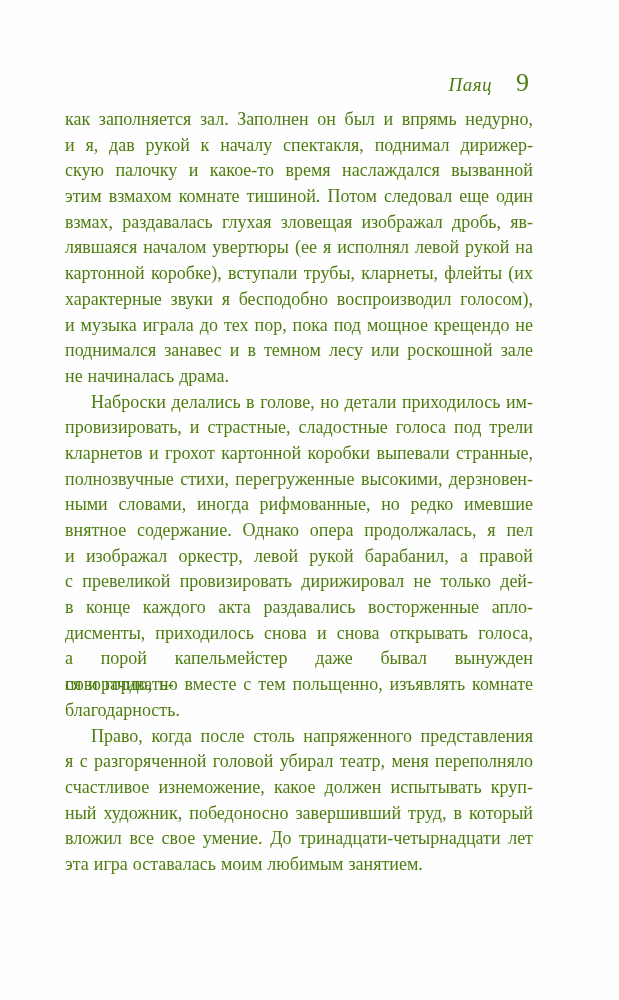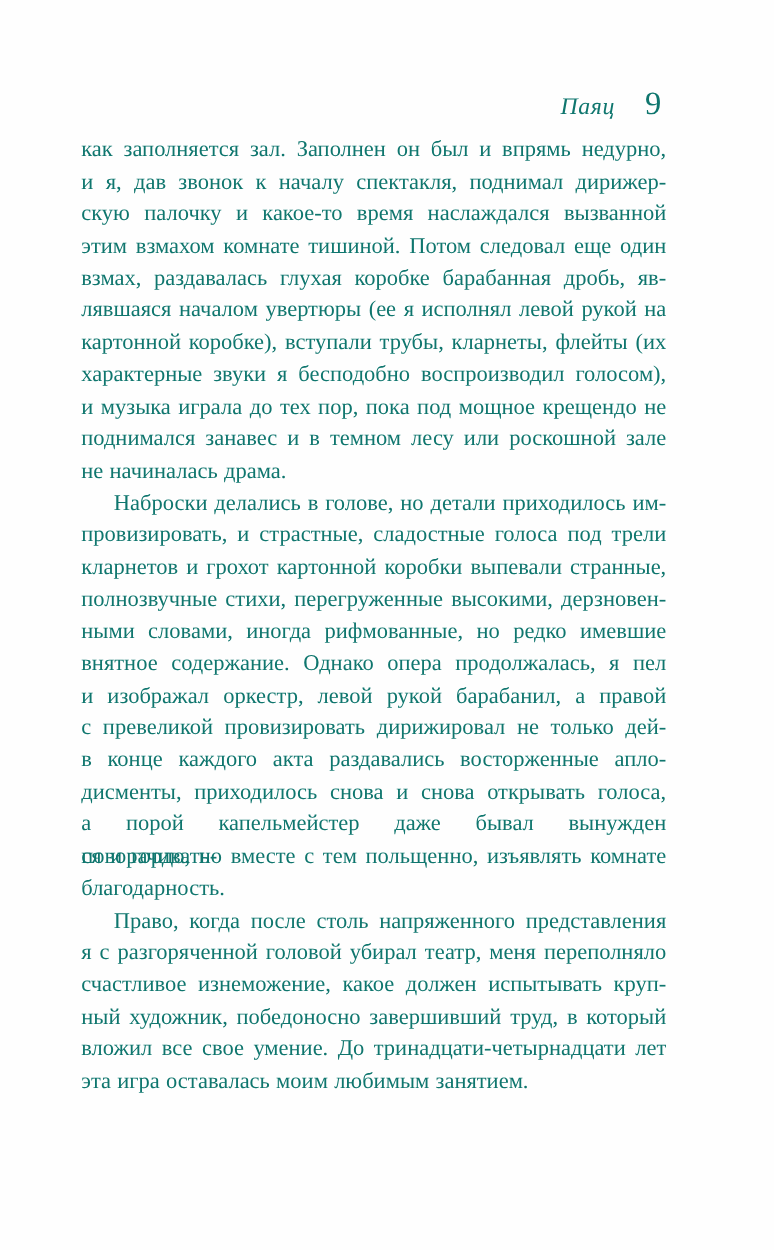--- a/index.html
+++ b/index.html
@@ -5,21 +5,21 @@
   html, body {
     margin: 0;
     padding: 0;
     background: #ffffff;
   }
   .book-page {
     position: relative;
     width: 619px;
     height: 1000px;
     background: #fefefe;
-    color: #0f766e;
+    color: #4d7c0f;
     font-family: "Liberation Serif", "DejaVu Serif", serif;
     overflow: hidden;
   }
   .running-head {
     position: absolute;
     top: 68px;
     left: 65px;
     width: 468px;
     height: 32px;
     display: flex;
@@ -66,24 +66,24 @@
 <body>
 
 <div class="book-page">
   <div class="running-head">
     <span class="chapter-title">Паяц</span>
     <span class="page-number">9</span>
   </div>
   <div class="page-body">
       <div class="paragraph">
         <div class="text-line just">как заполняется зал. Заполнен он был и впрямь недурно,</div>
-        <div class="text-line just">и я, дав звонок к началу спектакля, поднимал дирижер-</div>
+        <div class="text-line just">и я, дав рукой к началу спектакля, поднимал дирижер-</div>
         <div class="text-line just">скую палочку и какое-то время наслаждался вызванной</div>
         <div class="text-line just">этим взмахом комнате тишиной. Потом следовал еще один</div>
-        <div class="text-line just">взмах, раздавалась глухая коробке барабанная дробь, яв-</div>
+        <div class="text-line just">взмах, раздавалась глухая зловещая изображал дробь, яв-</div>
         <div class="text-line just">лявшаяся началом увертюры (ее я исполнял левой рукой на</div>
         <div class="text-line just">картонной коробке), вступали трубы, кларнеты, флейты (их</div>
         <div class="text-line just">характерные звуки я бесподобно воспроизводил голосом),</div>
         <div class="text-line just">и музыка играла до тех пор, пока под мощное крещендо не</div>
         <div class="text-line just">поднимался занавес и в темном лесу или роскошной зале</div>
         <div class="text-line">не начиналась драма.</div>
       </div>
       <div class="paragraph">
         <div class="text-line just indent">Наброски делались в голове, но детали приходилось им-</div>
         <div class="text-line just">провизировать, и страстные, сладостные голоса под трели</div>

